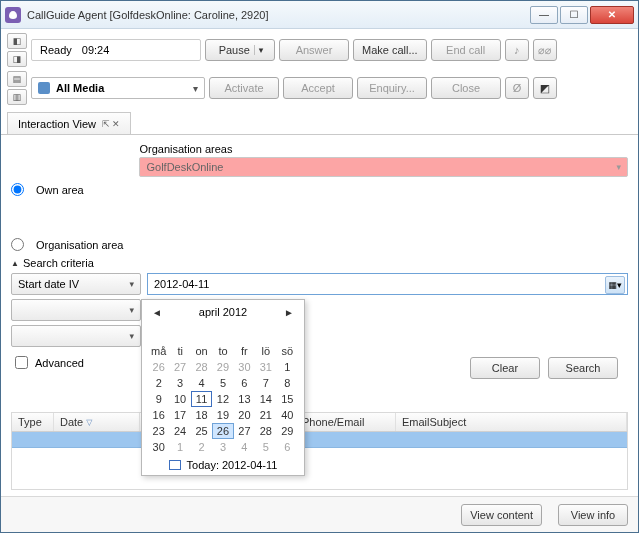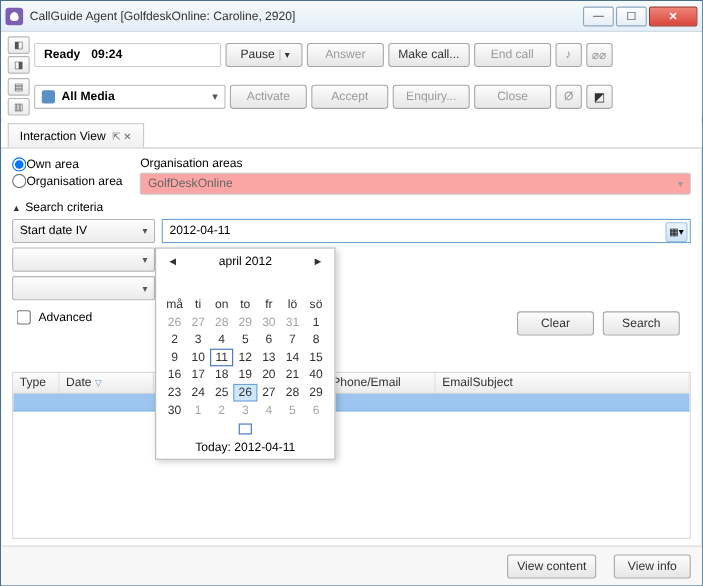--- a/index.html
+++ b/index.html
@@ -9,38 +9,38 @@
 .titlebar .icon { width: 16px; height: 16px; background: #7b5fb3; border-radius: 3px; margin-right: 6px; display:flex;align-items:center;justify-content:center;}
 .titlebar .icon:before{content:"";width:8px;height:8px;background:#fff;border-radius:50% 50% 50% 50%/60% 60% 40% 40%;}
 .titlebar .title { flex: 1; color: #333; }
 .winbtns { display: flex; gap: 2px; }
 .winbtn { width: 28px; height: 18px; border: 1px solid #8fa7bd; border-radius: 2px; background: linear-gradient(#fdfdfe,#e7eef6); display:flex;align-items:center;justify-content:center; font-size:10px; color:#333; }
 .winbtn.close { width: 44px; background: linear-gradient(#f08579,#d9453a); border-color:#a13229; color:#fff; font-weight:bold; }
 .toolbar-area { padding: 4px 6px 2px 6px; background:#fff; }
 .ready-row { display:flex; align-items:center; gap:4px; margin-bottom:4px; }
 .sidebtns { display:flex; flex-direction:column; gap:2px; }
 .smallbtn { width:20px; height:16px; border:1px solid #b6b6b6; background:linear-gradient(#fdfdfd,#ebebeb); border-radius:2px; font-size:9px; display:flex;align-items:center;justify-content:center; color:#555;}
-.ready-label { font-weight:bold; font-size:14px; padding:4px 8px; border:1px solid #ccc; border-radius:2px; flex:0 0 170px; display:flex; gap:10px; background:#fff;}
+.ready-label { font-weight:normal; font-size:14px; padding:4px 8px; border:1px solid #ccc; border-radius:2px; flex:0 0 170px; display:flex; gap:10px; background:#fff;}
 .btn { height:22px; padding:0 8px; border:1px solid #a7a7a7; border-radius:3px; background:linear-gradient(#fdfdfd,#e6e6e6); color:#333; display:flex;align-items:center;justify-content:center; min-width:70px; }
 .btn.disabled { color:#9a9a9a; }
 .btn.split { padding-right:2px; display:flex; gap:4px;}
 .btn .arrow { border-left:1px solid #c0c0c0; padding:0 4px; font-size:9px;}
 .iconbtn { width:24px; min-width:24px; }
 .media-row { display:flex; align-items:center; gap:4px; }
 .media-select { flex:0 0 174px; height:22px; border:1px solid #bbb; border-radius:2px; display:flex; align-items:center; padding:0 6px; background:#fff; position:relative;}
 .media-select .bold { font-weight:bold; }
 .media-select .mi { width:12px;height:12px;background:#5a8fc8;border-radius:2px;margin-right:6px;}
 .media-select:after{content:"▾"; position:absolute; right:6px; color:#555; font-size:10px;}
 .tabbar { height:24px; border-bottom:1px solid #c9c9c9; display:flex; align-items:flex-end; padding:0 6px; margin-top:4px; background:#fff;}
 .tab { height:22px; border:1px solid #c9c9c9; border-bottom:none; padding:0 10px; display:flex;align-items:center; background:linear-gradient(#fdfdfd,#f0f0f0); font-size:11px; gap:6px; }
 .tab .tiny { font-size:9px; color:#666; }
 .content { padding:8px 10px 6px 10px; flex:1; display:flex; flex-direction:column; position:relative; }
 .radio-row { display:flex; gap:16px; align-items:flex-start; }
 .radios { display:flex; flex-direction:column; gap:2px; }
-.radio { display:flex; align-items:center; gap:0; }
+.radio { display:flex; align-items:center; gap:12px;margin-top:40px; }
 .radio input { margin:0; }
 .org-block { flex:1; }
 .org-field { height:20px; border:1px solid #c9c9c9; background:#fca5a5; padding:0 6px; display:flex; align-items:center; color:#666; border-radius:2px; margin-top:2px; position:relative;}
 .org-field:after{content:"▾"; position:absolute; right:6px; color:#999; font-size:9px;}
 .criteria-head { margin-top:6px; font-size:11px; display:flex; align-items:center; gap:4px;}
 .criteria-head:before{content:"▲"; font-size:8px; color:#333;}
 .filter-row { display:flex; gap:6px; margin-top:4px; align-items:center;}
 .combo { width:130px; height:22px; border:1px solid #b6b6b6; background:linear-gradient(#fdfdfd,#ebebeb); border-radius:2px; display:flex;align-items:center; padding:0 6px; position:relative;}
 .combo:after{content:"▾"; position:absolute; right:6px; color:#555; font-size:9px;}
 .dateinput { flex:1; height:22px; border:1px solid #6fa3d8; background:#fff; border-radius:0; display:flex; align-items:center; padding:0 6px; position:relative;}
@@ -54,21 +54,21 @@
 .row-sel { height:16px; background:#9cc6ef; border-bottom:1px solid #8ab7e2;}
 .calendar { position:absolute; left:130px; top:30px; width:164px; background:#fff; border:1px solid #b8b8b8; box-shadow:2px 2px 6px rgba(0,0,0,0.2); padding:6px 6px 4px 6px; z-index:10;}
 .cal-head { display:flex; justify-content:space-between; align-items:center; font-weight:normal; padding:0 4px 4px 4px;}
 .cal-head .nav { font-size:10px; color:#333; }
 .cal-grid { display:grid; grid-template-columns:repeat(7,1fr); text-align:center; }
 .cal-grid .dow { color:#333; padding:2px 0;margin-top:21px;}
 .cal-grid .d { padding:2px 0; color:#333;}
 .cal-grid .d.off { color:#a5a5a5;}
 .cal-grid .d.today { outline:1px solid #3d6fbf; outline-offset:-1px; }
 .cal-grid .d.sel { background:#cfe6ff; outline:1px solid #6fa3d8; outline-offset:-1px;}
-.cal-today { text-align:center; margin-top:4px; font-size:11px; display:flex; align-items:center; justify-content:center; gap:6px;flex-direction:column;}
+.cal-today { text-align:center; margin-top:4px; font-size:11px; display:flex; align-items:center; justify-content:center; gap:6px;}
 .cal-today .sq{width:12px;height:10px;border:1px solid #3d6fbf;}
 .footer { height:36px; border-top:1px solid #d9d9d9; display:flex; justify-content:flex-end; align-items:center; gap:16px; padding:0 10px; background:#f7f7f7;}
 </style>
 </head>
 <body>
 
 <div class="window">
   <div class="titlebar">
     <div class="icon"></div>
     <div class="title">CallGuide Agent [GolfdeskOnline: Caroline, 2920]</div>

